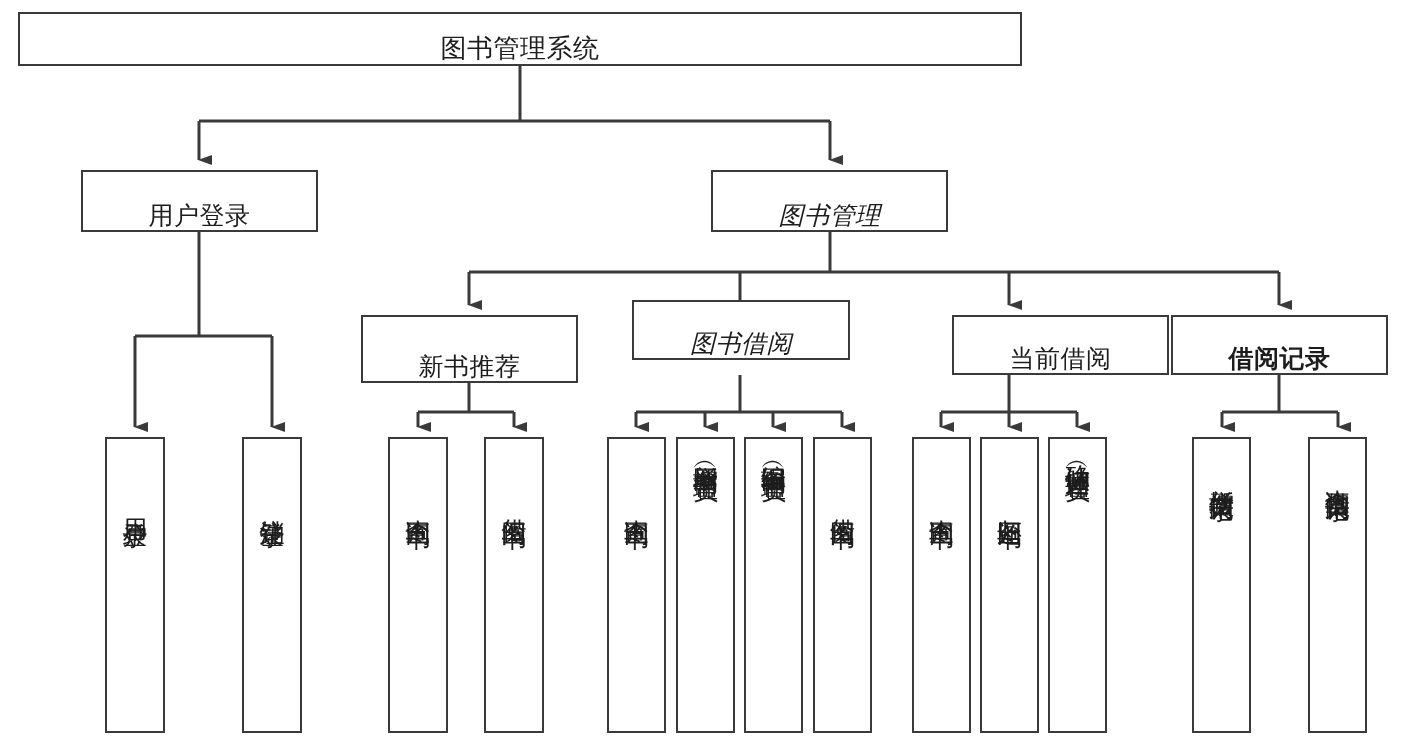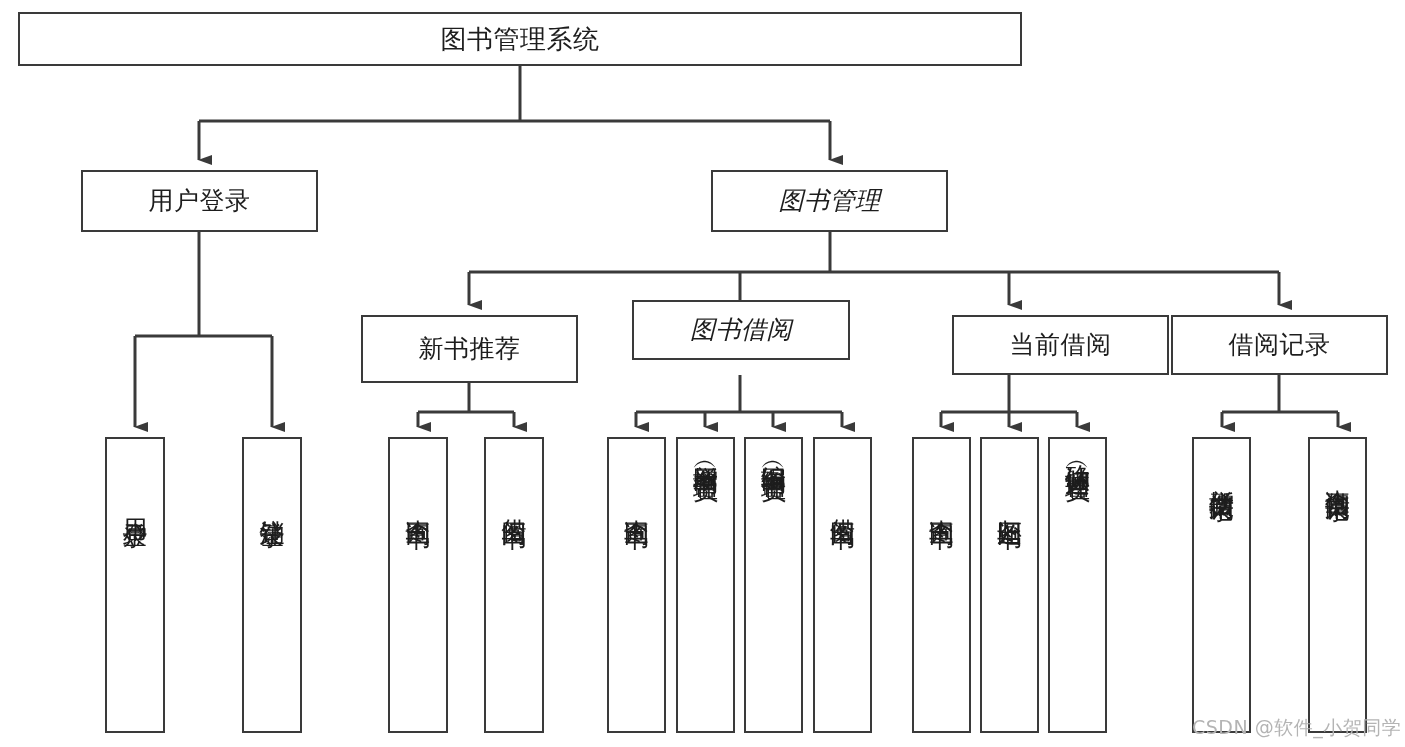--- a/index.html
+++ b/index.html
@@ -24,21 +24,21 @@
     width: 1405px;
     height: 747px;
     pointer-events: none;
   }
   .node {
     position: absolute;
     box-sizing: border-box;
     background: #ffffff;
     border: 2px solid #3a3a3a;
     display: flex;
-    align-items: center;
+    align-items: flex-end;
     justify-content: center;
     color: #1d1d1d;
     z-index: 2;
   }
   .node .label {
     display: block;
     text-align: center;
     line-height: 1.18;
     letter-spacing: 0.5px;
   }
@@ -141,21 +141,21 @@
 
   <div class="node horiz" style="left:361px; top:315px; width:217px; height:68px;">
     <span class="label">新书推荐</span>
   </div>
   <div class="node horiz" style="left:632px; top:300px; width:218px; height:60px;font-style:italic;">
     <span class="label">图书借阅</span>
   </div>
   <div class="node horiz" style="left:952px; top:315px; width:217px; height:60px;">
     <span class="label">当前借阅</span>
   </div>
-  <div class="node horiz" style="left:1171px; top:315px; width:217px; height:60px;">
+  <div class="node horiz" style="left:1171px; top:315px; width:217px; height:60px;font-weight:bold;">
     <span class="label">借阅记录</span>
   </div>
 
   <div class="node vert" style="left:105px; top:437px; width:60px; height:296px; padding-top:60px;">
     <span class="label">用户登录</span>
   </div>
   <div class="node vert" style="left:242px; top:437px; width:60px; height:296px; padding-top:60px;">
     <span class="label">注销登录</span>
   </div>
 
@@ -189,15 +189,14 @@
     <span class="label">确认归还（管理员）</span>
   </div>
 
   <div class="node vert" style="left:1192px; top:437px; width:59px; height:296px; padding-top:30px;">
     <span class="label">新增借阅记录</span>
   </div>
   <div class="node vert" style="left:1308px; top:437px; width:59px; height:296px; padding-top:30px;">
     <span class="label">查询借阅记录</span>
   </div>
 
-  <div class="watermark" style="left:1192px; top:715px;">CSDN @软件_小贺同学</div>
 
 </div>
 
 </body></html>

